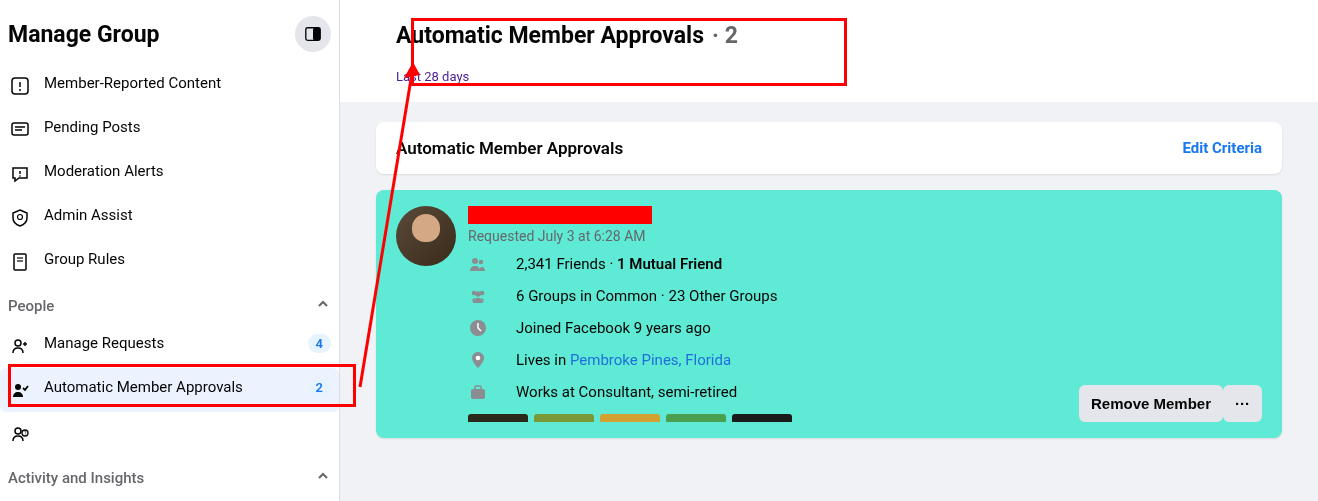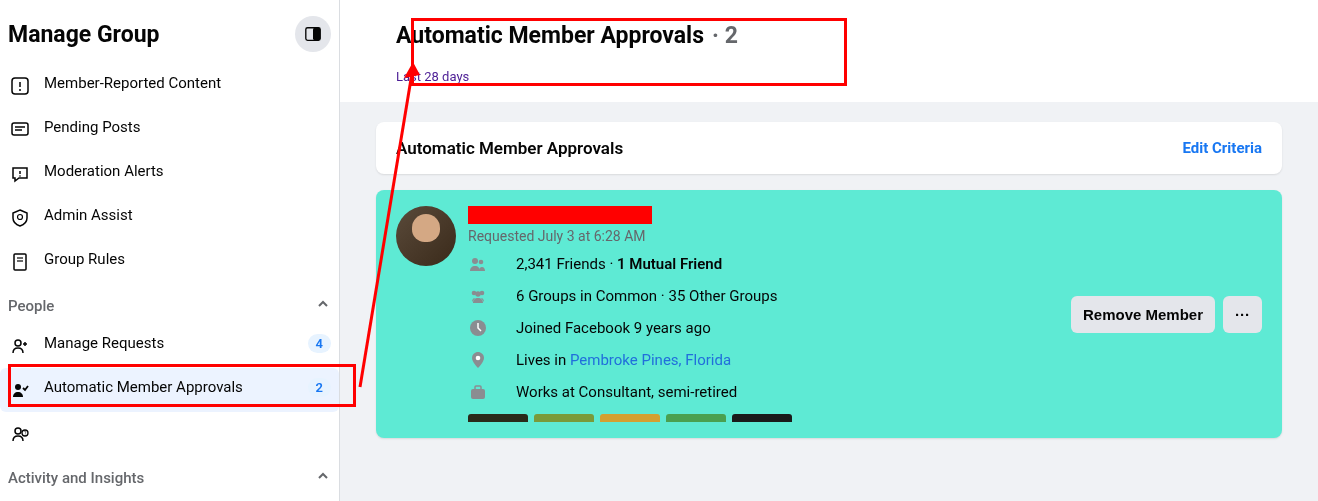--- a/index.html
+++ b/index.html
@@ -215,22 +215,21 @@
     }
     .detail-text strong {
       font-weight: 600;
     }
     .link-text {
       color: #216fdb;
       cursor: pointer;
     }
     .member-actions {
       display: flex;
-      gap: 8px;
-      align-items: center;
+      align-items: flex-end;
     }
     .btn {
       background: #e4e6eb;
       border: none;
       border-radius: 6px;
       padding: 10px 12px;
       font-size: 15px;
       font-weight: 600;
       color: #050505;
       cursor: pointer;
@@ -432,21 +431,21 @@
             </div>
             <div class="detail-row">
               <span class="detail-icon">
                 <svg width="20" height="20" viewBox="0 0 20 20" fill="#8a8d91">
                     <circle cx="6" cy="7" r="2.3"></circle>
                     <circle cx="14" cy="7" r="2.3"></circle>
                     <circle cx="10" cy="8" r="2.7"></circle>
                     <path d="M4 16 c0-2 1-4 3-4 M16 16 c0-2 -1-4 -3-4 M5 17 c0-3 2-5 5-5 s5 2 5 5 z"></path>
                   </svg>
               </span>
-              <span class="detail-text">6 Groups in Common · 35 Other Groups</span>
+              <span class="detail-text">6 Groups in Common · 23 Other Groups</span>
             </div>
             <div class="detail-row">
               <span class="detail-icon">
                 <svg width="20" height="20" viewBox="0 0 20 20" fill="#8a8d91">
                     <circle cx="10" cy="10" r="8"></circle>
                     <path d="M10 5 v5 l3 3" stroke="#fff" stroke-width="1.5" fill="none"></path>
                   </svg>
               </span>
               <span class="detail-text">Joined Facebook 9 years ago</span>
             </div>

